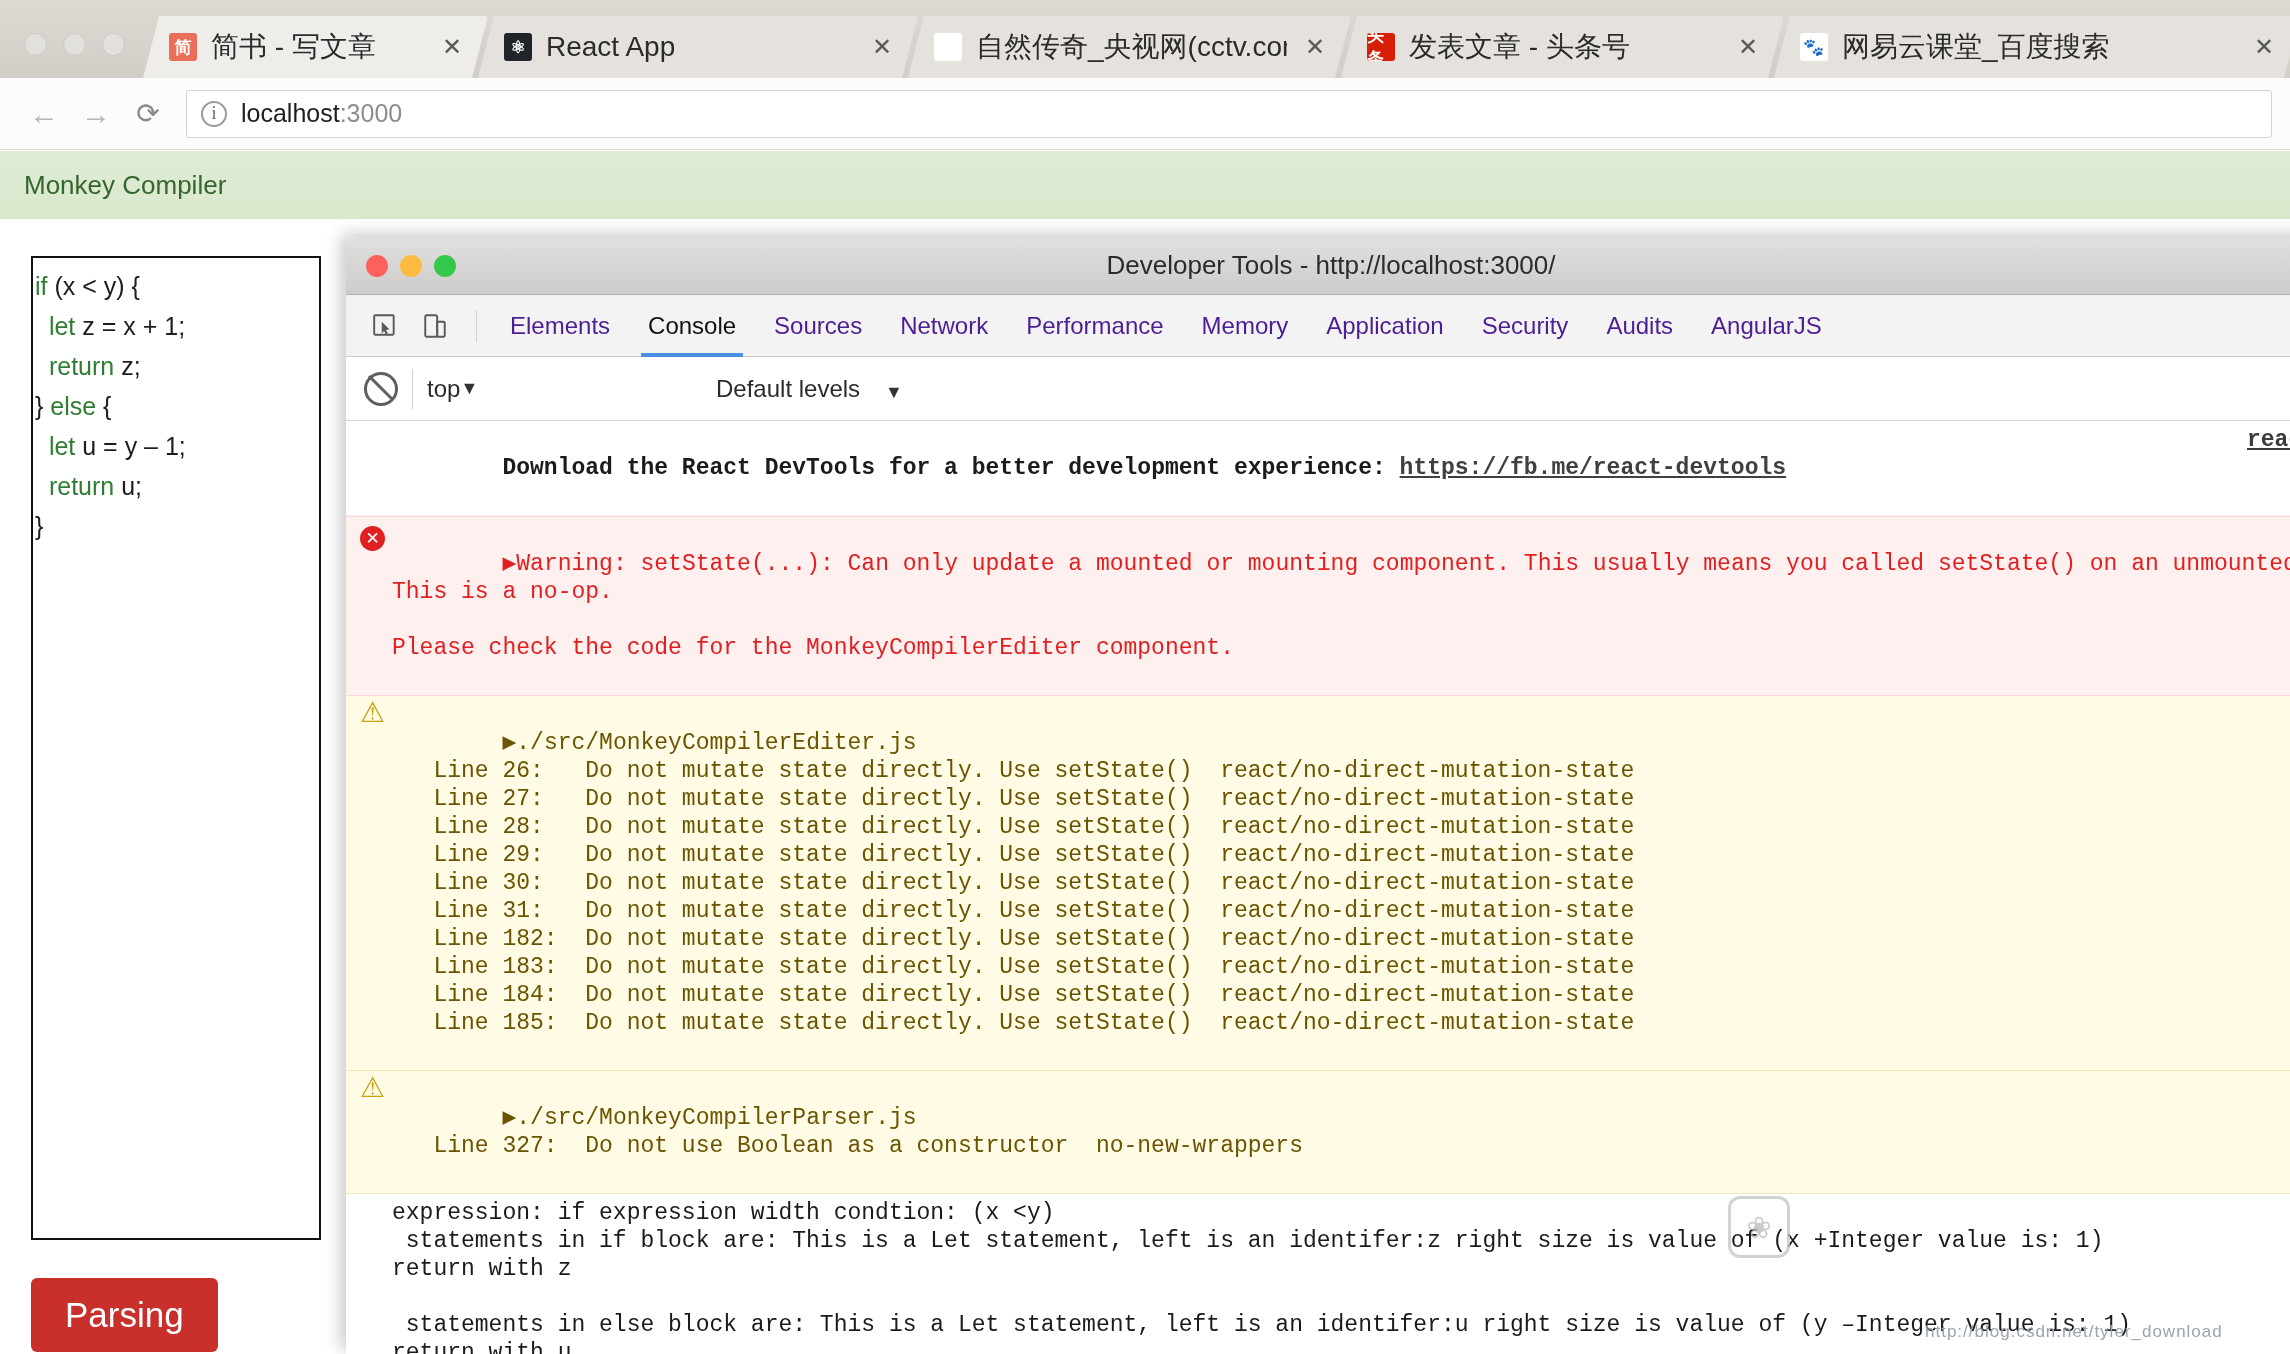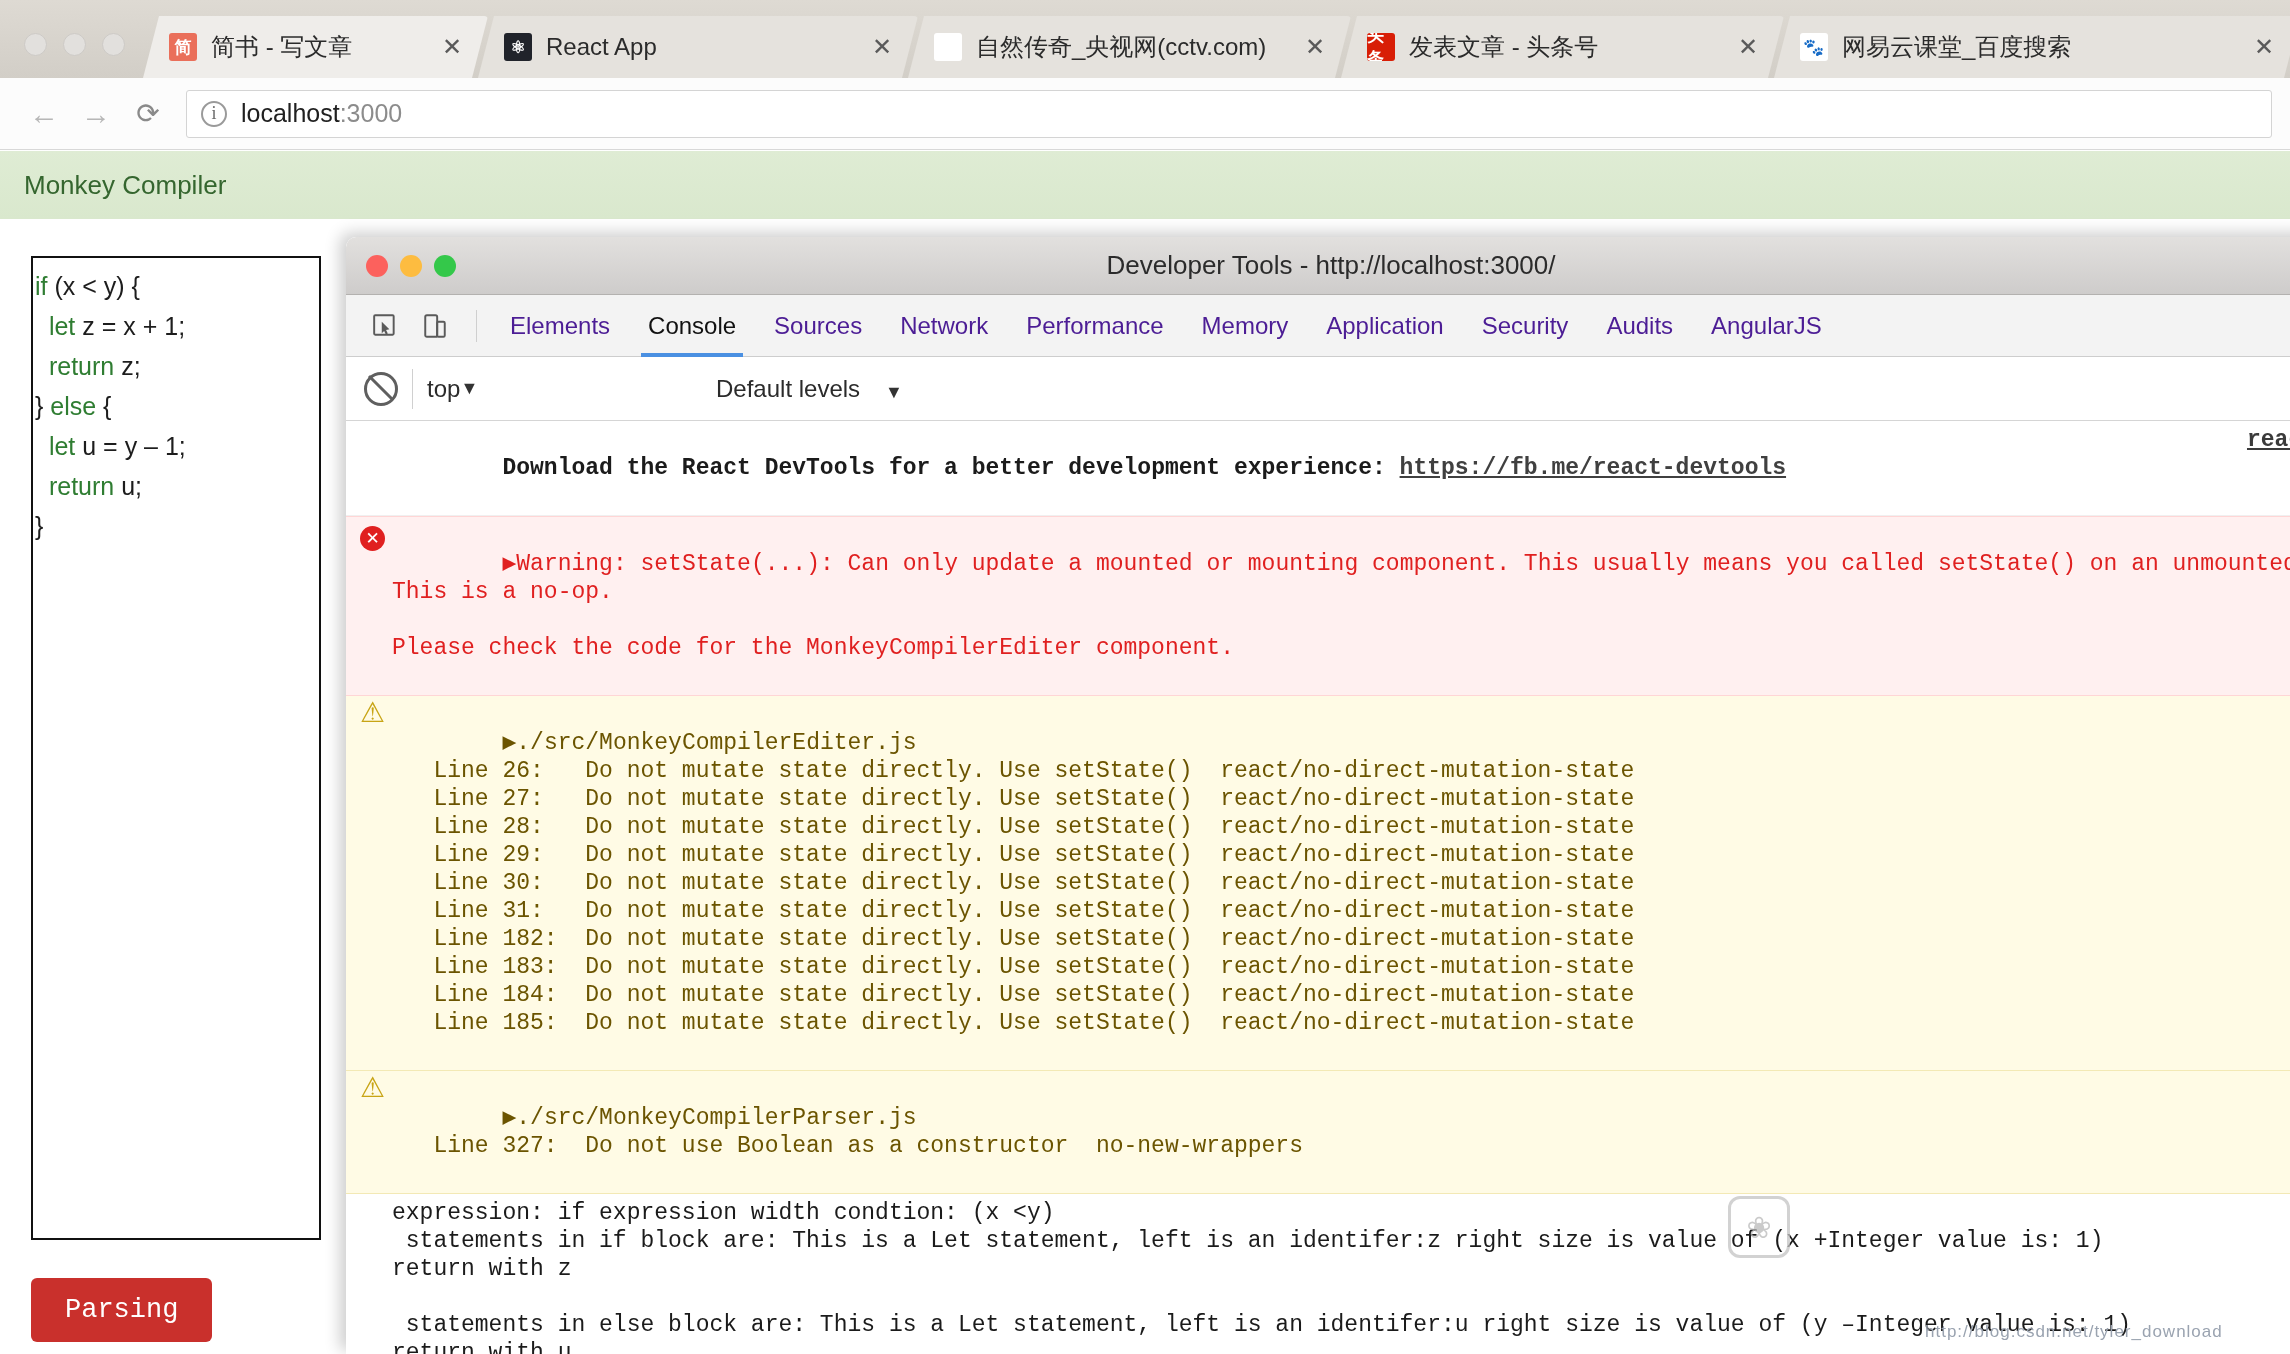--- a/index.html
+++ b/index.html
@@ -40,21 +40,21 @@
     width: 28px; height: 28px; flex: none; margin-right: 14px;
     border-radius: 3px; display: flex; align-items: center; justify-content: center;
     font-size: 17px; color: #fff; font-weight: bold; overflow: hidden;
   }
   .fav-jianshu { background: #ea6f5a; font-size: 18px; }
   .fav-react { background: #20232a; color: #61dafb; font-size: 22px; line-height: 1; }
   .fav-cctv { background: #fff; color: #111; font-size: 25px; font-weight: 900; }
   .fav-toutiao { background: #d81e06; font-size: 13px; letter-spacing: -1px; }
   .fav-baidu { background: #fff; color: #2b6ad0; font-size: 22px; }
   .tab .title {
-    font-size: 24px; color: #2b2b2b; white-space: nowrap;
+    font-size: 28px; color: #2b2b2b; white-space: nowrap;
     overflow: hidden; text-overflow: clip; flex: 1; min-width: 0;
   }
   .tab .closex {
     font-size: 24px; color: #5a5a5a; padding: 0 16px 0 18px; flex: none;
     font-family: "Liberation Sans", sans-serif;
   }
 
   .navbar {
     position: absolute; top: 78px; left: 0; right: 0; height: 72px;
     background: #fcfcfc; border-bottom: 1px solid #d8d8d8;
@@ -90,21 +90,21 @@
     border: 2px solid #111; background: #fff;
     padding: 8px 0 0 2px;
     font-family: "Liberation Sans", sans-serif;
     font-size: 25px; line-height: 40px;
   }
   .editorbox .ln { white-space: pre; color: #1d1d1d; }
   .kw { color: #2f7d32; }
   .parsebtn {
     position: absolute; left: 31px; top: 1059px;
     background: #c9302c; color: #fff; border: none; border-radius: 6px;
-    font-size: 27px; padding: 17px 34px; font-family: Liberation Mono, monospace;
+    font-size: 35px; padding: 17px 34px; font-family: Liberation Sans, sans-serif;
   }
 
   
   .devtools {
     position: absolute; left: 320px; top: 237px; width: 1970px; height: 1117px;
     background: #fff;
     border-top-left-radius: 10px; border-top-right-radius: 10px;
     box-shadow: -6px -4px 16px rgba(0,0,0,0.20);
     overflow: hidden;
     margin-left: 26px;

